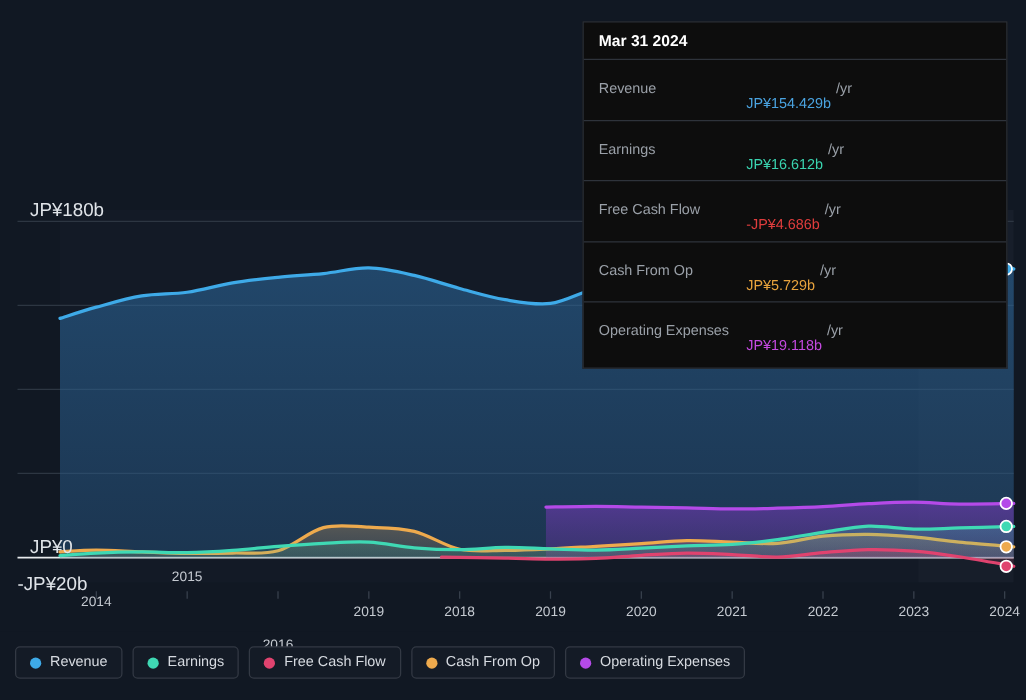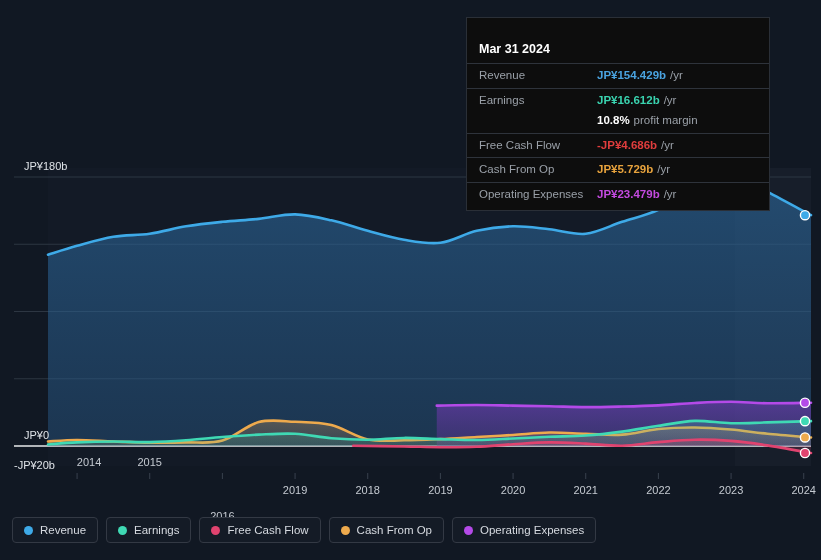--- a/index.html
+++ b/index.html
@@ -12,52 +12,52 @@
   #root { position: relative; width: 821px; height: 560px; background: #111823; }
 
   
   #chart-area { position: absolute; left: 0; top: 0; width: 821px; height: 505px; }
   #chart-svg { display: block; }
 
   
   #tooltip {
     position: absolute;
     left: 466px; top: 17px;
-    width: 304px;
+    width: 340px;
     background: #0d0d0d;
     border: 1px solid #2a2f37;
-    padding: 24px 0 4px 0;
+    padding: 8px 0 4px 0;
     z-index: 40;
   }
   #tooltip .tt-title {
     color: #ffffff;
     font-size: 12.5px;
     font-weight: bold;
     padding: 0 12px 7px 12px;
   }
   .tt-row {
     display: flex;
     align-items: center;
     border-top: 1px solid #2e333b;
     padding: 4px 12px 4px 12px;
     font-size: 11.5px;
     line-height: 1.35;
   }
   .tt-row.noline { border-top: none; padding-top: 1px; }
   .tt-label { color: #9aa0a8; width: 118px; flex: none; }
-  .tt-val { font-weight: bold; }
+  .tt-val { font-weight: normal; margin-top: 24px; }
   .tt-unit { color: #9aa0a8; font-weight: normal; margin-left: 4px; }
   .tt-margin-val { color: #ffffff; font-weight: bold; }
   .tt-margin-txt { color: #9aa0a8; margin-left: 4px; }
 
   
   .ylab {
     position: absolute;
     color: #dfe3e8;
-    font-size: 11px;
+    font-size: 15px;
     white-space: nowrap;
   }
   .xlab {
     position: absolute;
     color: #c5cad1;
     font-size: 11px;
     transform: translateX(-50%);
     white-space: nowrap;
   }
 
@@ -160,21 +160,21 @@
           <circle cx="805" cy="402.7403166666667" r="4.6" fill="#b44ae8" stroke="#ffffff" stroke-width="1.4"></circle>
         </g>
       </svg>
   </div>
 
   <div class="ylab" style="left:24px; top:160px;">JP¥180b</div>
   <div class="ylab" style="left:24px; top:429px;">JP¥0</div>
   <div class="ylab" style="left:14px; top:459px;">-JP¥20b</div>
 
   <div id="xlabels">
-      <div class="xlab" style="left: 77.0667px; top: 456px; margin-left: 12px;">2014</div>
+      <div class="xlab" style="left: 77.0667px; top: 476px;">2014</div>
       <div class="xlab" style="left: 149.733px; top: 456px;">2015</div>
       <div class="xlab" style="left: 222.4px; top: 510px;">2016</div>
       <div class="xlab" style="left: 295.067px; top: 484px;">2019</div>
       <div class="xlab" style="left: 367.733px; top: 484px;">2018</div>
       <div class="xlab" style="left: 440.4px; top: 484px;">2019</div>
       <div class="xlab" style="left: 513.067px; top: 484px;">2020</div>
       <div class="xlab" style="left: 585.733px; top: 484px;">2021</div>
       <div class="xlab" style="left: 658.4px; top: 484px;">2022</div>
       <div class="xlab" style="left: 731.067px; top: 484px;">2023</div>
       <div class="xlab" style="left: 803.733px; top: 484px;">2024</div>
@@ -188,41 +188,36 @@
       <span class="tt-val" style="color:#4aa3e0">JP¥154.429b</span>
       <span class="tt-unit">/yr</span>
     </div>
 
     <div class="tt-row">
       <span class="tt-label">Earnings</span>
       <span class="tt-val" style="color:#3ad4b0">JP¥16.612b</span>
       <span class="tt-unit">/yr</span>
     </div>
 
-    <div class="tt-row noline">
-      <span class="tt-label"></span>
-      <span class="tt-margin-val">10.8%</span>
-      <span class="tt-margin-txt">profit margin</span>
-    </div>
 
     <div class="tt-row">
       <span class="tt-label">Free Cash Flow</span>
       <span class="tt-val" style="color:#e03d3d">-JP¥4.686b</span>
       <span class="tt-unit">/yr</span>
     </div>
 
     <div class="tt-row">
       <span class="tt-label">Cash From Op</span>
       <span class="tt-val" style="color:#e8a33d">JP¥5.729b</span>
       <span class="tt-unit">/yr</span>
     </div>
 
     <div class="tt-row">
       <span class="tt-label">Operating Expenses</span>
-      <span class="tt-val" style="color:#c44ae0">JP¥23.479b</span>
+      <span class="tt-val" style="color:#c44ae0">JP¥19.118b</span>
       <span class="tt-unit">/yr</span>
     </div>
   </div>
 
   <div id="legend">
       <div class="legend-item">
         <span class="legend-dot" style="background: rgb(62, 170, 232);"></span>
         <span class="legend-label">Revenue</span>
       </div>
       <div class="legend-item">

